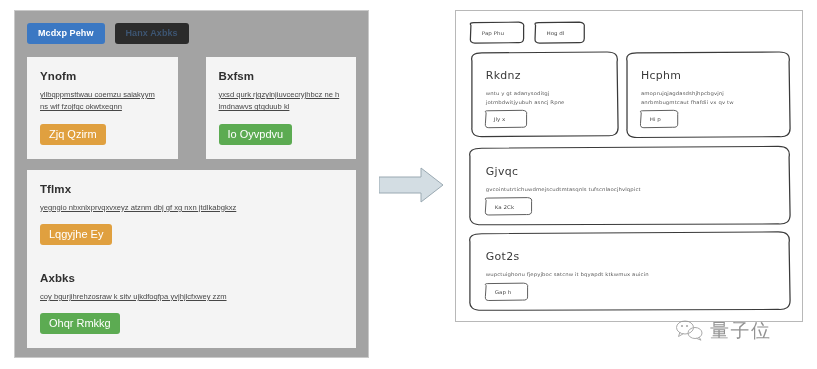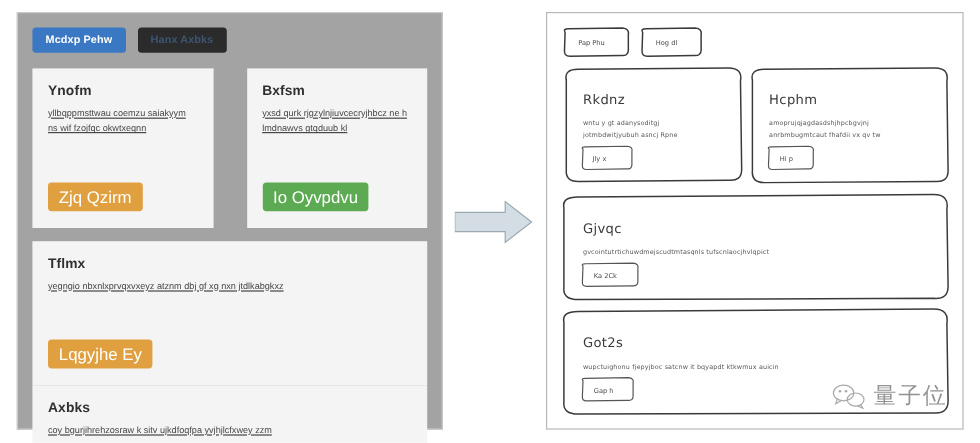--- a/index.html
+++ b/index.html
@@ -40,54 +40,54 @@
   .card-title {
     font-size: 11.5px; font-weight: bold; color: #2f2f2f;
     margin-bottom: 7px; letter-spacing: .1px;
   }
   .card-body {
     font-size: 7.6px; color: #474747; line-height: 1.62;
     margin-bottom: 10px; word-break: break-word; text-decoration: underline;
   }
   .card-btn {
     display: inline-block; border: none; border-radius: 3px;
-    font-size: 14px; color: #fff; padding: 5px 9px;
-    line-height: 1; cursor: pointer; margin-top: 28px;
+    font-size: 11px; color: #fff; padding: 5px 9px;
+    line-height: 1; cursor: pointer;
   }
   .card-btn.orange { background: #e0a03f; }
   .card-btn.green  { background: #5cab52; }
 
   
   .arrow-wrap {
     position: absolute; left: 379px; top: 166px;
     width: 66px; height: 38px;
   }
 
   
   .right-panel {
     position: absolute; left: 455px; top: 10px;
-    width: 348px; height: 348px;
+    width: 348px; height: 312px;
     background: #ffffff;
     border: 1px solid #b8b8b8;
   }
   .sketch-svg { display: block; width: 100%; height: 100%; }
   .sk-stroke { fill: none; stroke: #3a3a3a; stroke-width: 1.25;
                stroke-linecap: round; stroke-linejoin: round; }
   .sk-stroke-thin { fill: none; stroke: #555; stroke-width: 1;
                stroke-linecap: round; stroke-linejoin: round; }
   .sk-title { font-family: "DejaVu Sans", sans-serif; font-size: 11px;
               fill: #3a3a3a; letter-spacing: .3px; }
   .sk-body  { font-family: "DejaVu Sans", sans-serif; font-size: 5.4px;
               fill: #5a5a5a; letter-spacing: .1px; }
   .sk-btn-lbl { font-family: "DejaVu Sans", sans-serif; font-size: 5.6px;
               fill: #4a4a4a; }
 
   
   .watermark {
-    position: absolute; left: 693px; top: 312px;
+    position: absolute; left: 675px; top: 312px;
     width: 110px; height: 36px;
     display: flex; align-items: center; gap: 5px;
     opacity: .75;
   }
   .wm-text {
     font-family: "DejaVu Sans", sans-serif;
     font-size: 19px; color: #6e6e6e; letter-spacing: 1.5px;
     line-height: 1;
   }
 </style>

